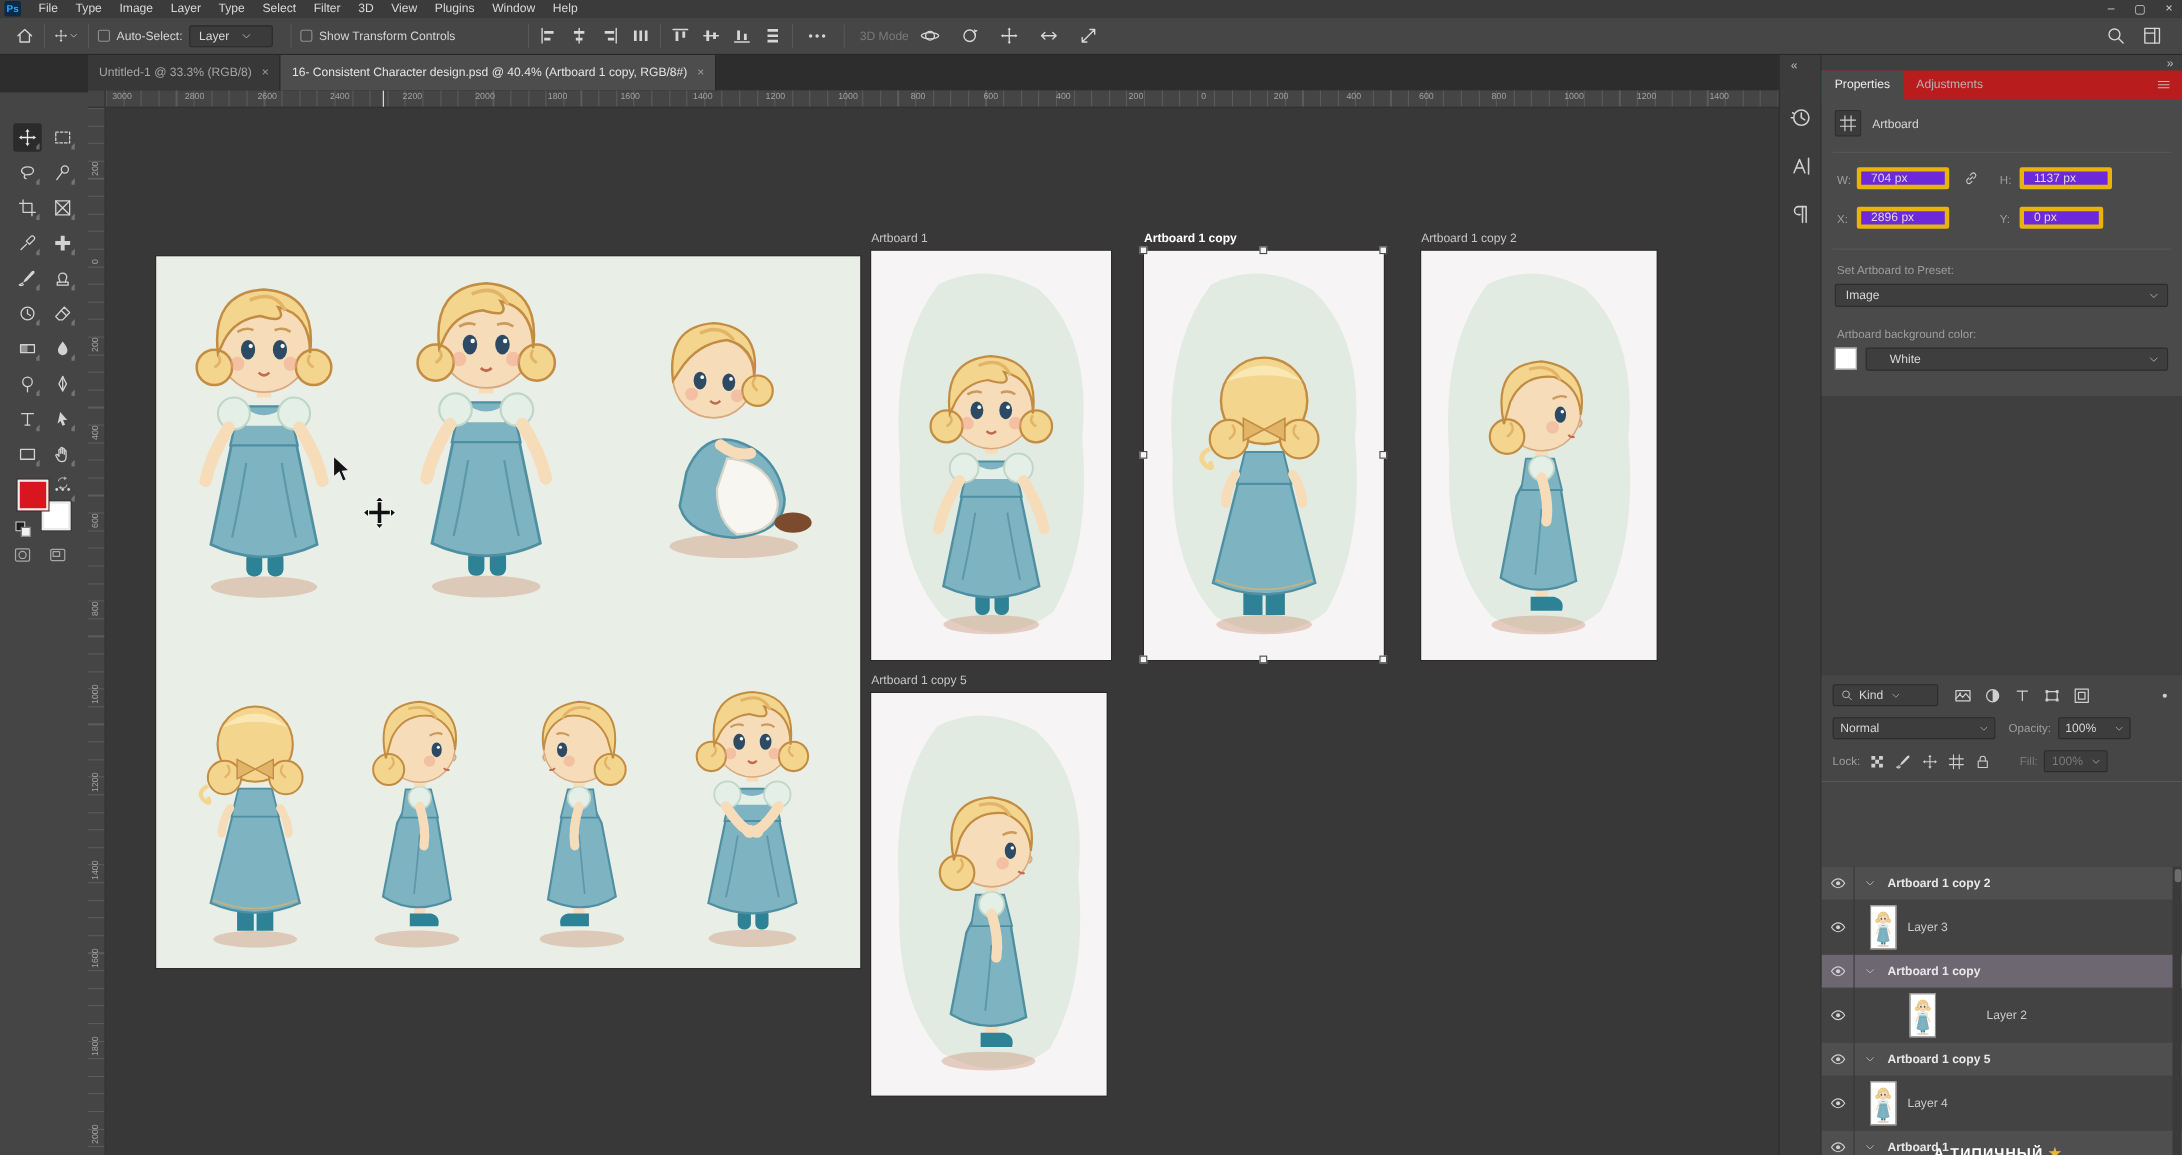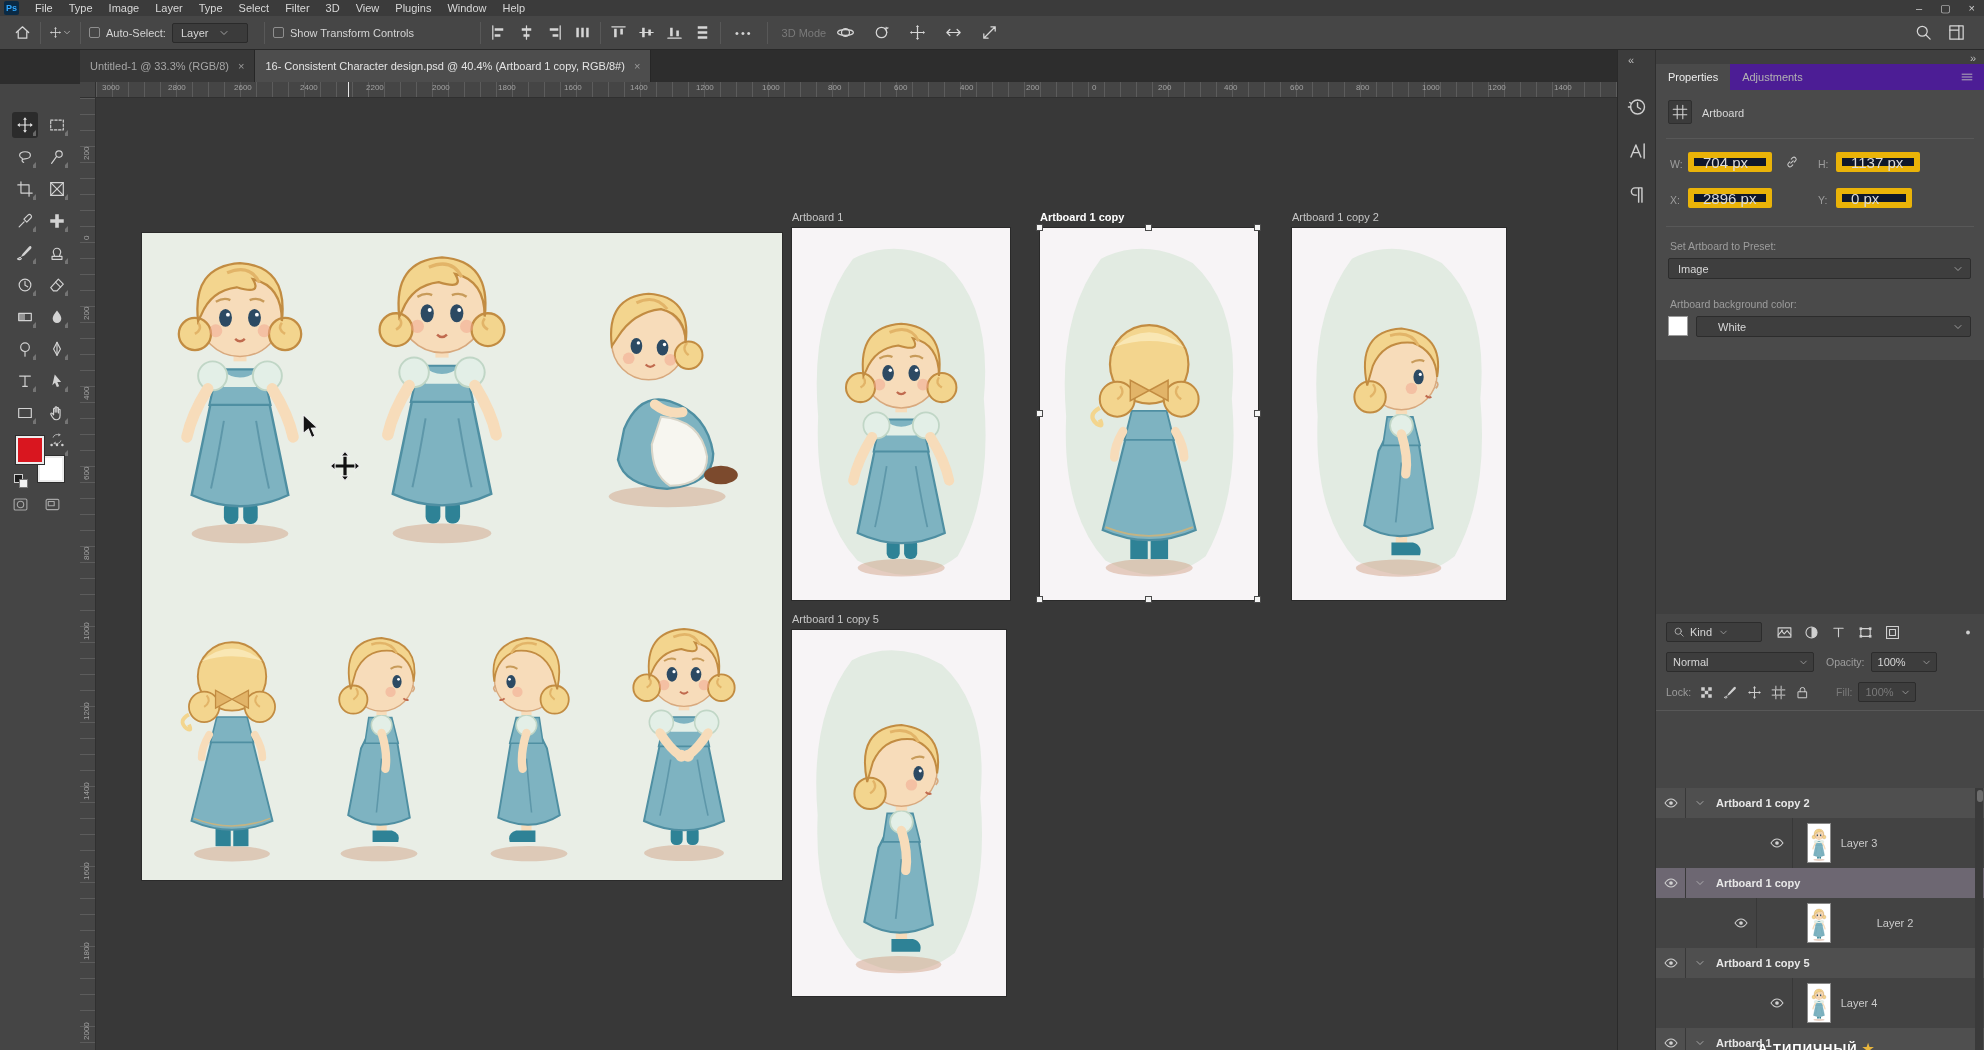--- a/index.html
+++ b/index.html
@@ -82,49 +82,49 @@
 
   
   #dock { position:absolute; top:50px; right:0; width:367px; bottom:0; background:#3f3f3f;
     border-left:1px solid #2a2a2a; z-index:22; }
   #dock-strip { position:absolute; left:0; top:0; width:38px; bottom:0; background:#3c3c3c; border-right:1px solid #2f2f2f; }
   .strip-icon { position:absolute; left:8px; width:22px; height:22px; color:#cfcfcf; }
   .strip-collapse { position:absolute; left:10px; top:4px; color:#bdbdbd; font-size:11px; }
   #panels { position:absolute; left:38px; top:0; right:0; bottom:0; }
   .panels-collapse { position:absolute; right:8px; top:2px; color:#bdbdbd; font-size:11px; }
 
-  .panel-tabs { position:absolute; left:0; right:0; height:26px; background:#4c1d95; display:flex; align-items:stretch; }
+  .panel-tabs { position:absolute; left:0; right:0; height:26px; background:#b91c1c; display:flex; align-items:stretch; }
   .panel-tab { padding:0 12px; font-size:11px; color:#b3b3b3; display:flex; align-items:center; }
   .panel-tab.active { background:#4a4a4a; color:#ececec; }
   .panel-menu { margin-left:auto; width:18px; height:14px; align-self:center; margin-right:8px; color:#bdbdbd; }
 
   #props-content { position:absolute; left:0; right:0; top:40px; height:270px; background:#4a4a4a; }
   .divider { position:absolute; left:10px; right:10px; height:1px; background:#585858; }
   .pr-label { position:absolute; font-size:10.5px; color:#9d9d9d; }
-  .pr-field { position:absolute; height:20px; background:#0f172a; border:6px solid #eab308; border-radius:2px;
-    font-size:15px; color:#dadada; display:flex; align-items:center; padding-left:9px; }
+  .pr-field { position:absolute; height:20px; background:#6d28d9; border:4px solid #eab308; border-radius:2px;
+    font-size:11px; color:#dadada; display:flex; align-items:center; padding-left:9px; }
   .pr-select { position:absolute; height:21px; background:#3e3e3e; border:1px solid #2c2c2c; border-radius:2px;
     font-size:11px; color:#d8d8d8; display:flex; align-items:center; padding:0 6px 0 9px; }
   .pr-select .chev { margin-left:auto; width:12px; height:12px; color:#b5b5b5; }
   #artboard-chip { position:absolute; left:12px; top:10px; width:24px; height:24px; background:#3b3b3b;
     border:1px solid #2f2f2f; border-radius:2px; color:#d5d5d5; padding:3px; }
 
   #layers-group { position:absolute; left:0; right:0; top:538px; bottom:0; }
   #layers-content { position:absolute; left:0; right:0; top:26px; bottom:0; background:#464646; }
   .lr-row { position:absolute; left:0; right:0; display:flex; align-items:center; }
   .mini-select { background:#3d3d3d; border:1px solid #2c2c2c; border-radius:2px; height:20px;
     display:flex; align-items:center; font-size:11px; color:#d6d6d6; padding:0 4px 0 6px; }
   .mini-select .chev { width:11px; height:11px; margin-left:6px; color:#b0b0b0; }
   .fl-icon { width:17px; height:17px; color:#d0d0d0; }
   .lk-icon { width:15px; height:15px; color:#cfcfcf; }
   #layers-list { position:absolute; left:0; right:0; top:174px; bottom:0; background:#3e3e3e; overflow:hidden; }
   .layer-row { position:absolute; left:0; right:0; display:flex; align-items:center; }
   .layer-row.header { background:#4f4f4f; }
   .layer-row.header.selected { background:#6d6772; }
-  .layer-row.child { background:#434343;justify-content:center; }
+  .layer-row.child { background:#434343; }
   .eye-cell { width:30px; align-self:stretch; border-right:1px solid #383838; display:flex; align-items:center; justify-content:center; flex:none; }
   .eye-ic { width:16px; height:16px; color:#d2d2d2; }
   .lyr-chev { width:12px; height:12px; color:#bdbdbd; margin-left:8px; flex:none; }
   .lyr-name { font-size:11px; color:#cbcbcb; margin-left:10px; white-space:nowrap; }
   .layer-row.header .lyr-name { color:#e8e8e8; font-weight:bold; }
   .lyr-thumb { width:24px; height:40px; background:#ffffff; border:1px solid #8a8a8a; margin-left:14px; flex:none; overflow:hidden; }
   .lyr-thumb svg { width:100%; height:100%; display:block; }
   #layers-scroll { position:absolute; right:1px; top:174px; bottom:0; width:8px; background:#3a3a3a; }
   #layers-thumbbar { position:absolute; right:1px; top:176px; width:6px; height:12px; background:#6d6d6d; border-radius:3px; }
 

